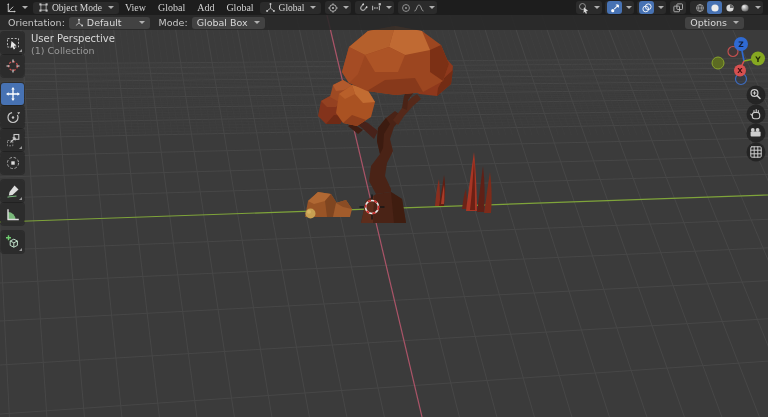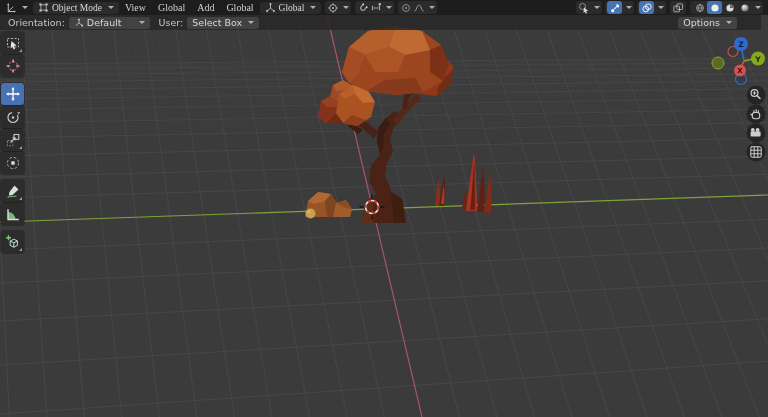--- a/index.html
+++ b/index.html
@@ -9,21 +9,21 @@
   svg{display:block}
   
   #vp{position:absolute;left:0;top:0;}
   .gMain{stroke:var(--grid-line,#474747);stroke-width:1;}
   .gFine{stroke:var(--grid-fine,#414141);stroke-width:.7;opacity:.85;}
   .axisX{stroke:var(--axis-x,#aa5468);stroke-width:1.2;}
   .axisY{stroke:var(--axis-y,#7fa43a);stroke-width:1.2;}
   
   .topbar{position:absolute;top:0;left:0;right:0;height:15px;background:var(--bar-bg,#1d1d1d);
     display:flex;align-items:center;padding:0 3px;z-index:30;color:#d2d2d2;font-family:Liberation Serif, serif;}
-  .toolsettings{position:absolute;top:15px;left:0;right:7px;height:15px;background:rgba(40,40,40,.88);
+  .toolsettings{position:absolute;top:15px;left:0;right:0;height:15px;background:rgba(40,40,40,.88);
     display:flex;align-items:center;padding:0 4px;z-index:29;color:#cfcfcf;}
   .pill{display:inline-flex;align-items:center;height:12px;padding:0 5px;border-radius:3px;
     background:var(--pill-bg,#2b2b2b);color:#d8d8d8;font-size:9.5px;gap:3px;white-space:nowrap;}
   .pill-light{background:var(--pill-bg-light,#424242);}
   .menu-item{font-size:10px;padding:0 6px;color:#d2d2d2;cursor:default;}
   .chev{display:inline-block;width:0;height:0;border-left:3px solid transparent;
     border-right:3px solid transparent;border-top:3.5px solid #b0b0b0;margin-left:3px;}
   .iconbtn{display:inline-flex;align-items:center;height:13px;padding:0 2px;border-radius:3px;
     background:var(--pill-bg,#2b2b2b);gap:1px;}
   .bluebox{display:inline-flex;align-items:center;justify-content:center;width:15px;height:13px;
@@ -463,23 +463,23 @@
     <span class="lbl">Orientation:</span>
     <span class="pill pill-light">
       <svg width="10" height="10" viewBox="0 0 16 16">
         <path d="M8,8 V2.5 M8,8 L13,12 M8,8 L3,12" stroke="#d0d0d0" fill="none" stroke-width="1.2"></path>
         <circle cx="8" cy="2.5" r="1.5" fill="#d0d0d0"></circle>
           <circle cx="13" cy="12" r="1.5" fill="#d0d0d0"></circle>
       </svg>
       <span>Default</span>
       <span class="chev" style="margin-left:14px"></span>
     </span>
-    <span class="lbl" style="margin-left:9px">User:</span>
+    <span class="lbl" style="margin-left:9px">Mode:</span>
     <span class="pill pill-light">
-      <span>Select Box</span>
+      <span>Global Box</span>
       <span class="chev"></span>
     </span>
     <span class="pill pill-light" style="margin-left:auto;margin-right:20px">
       <span>Options</span>
       <span class="chev"></span>
     </span>
   </div>
 
   <div class="toolbar">
     <div class="tool has-sub">
@@ -536,14 +536,18 @@
     </div>
     <div class="tgap"></div>
     <div class="tool has-sub">
       <svg width="16" height="16" viewBox="0 0 16 16">
         <path d="M5.2,7 L8.8,5.2 L12.4,7 L12.4,11.4 L8.8,13.2 L5.2,11.4 Z M5.2,7 L8.8,8.8 L12.4,7 M8.8,8.8 V13.2" fill="none" stroke="#bfe0c8" stroke-width="1"></path>
         <path d="M3.5,1.2 V6.2 M1,3.7 H6" stroke="#6fd06f" stroke-width="1.4"></path>
       </svg>
     </div>
   </div>
 
+  <div class="vp-text">
+    <div>User Perspective</div>
+    <div class="dim">(1) Collection</div>
+  </div>
 
 </div>
 
 </body></html>

